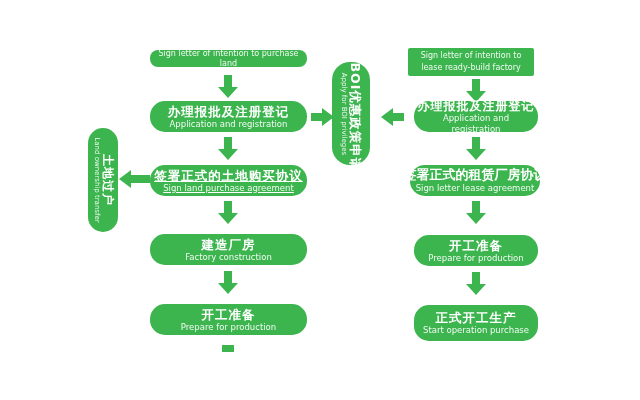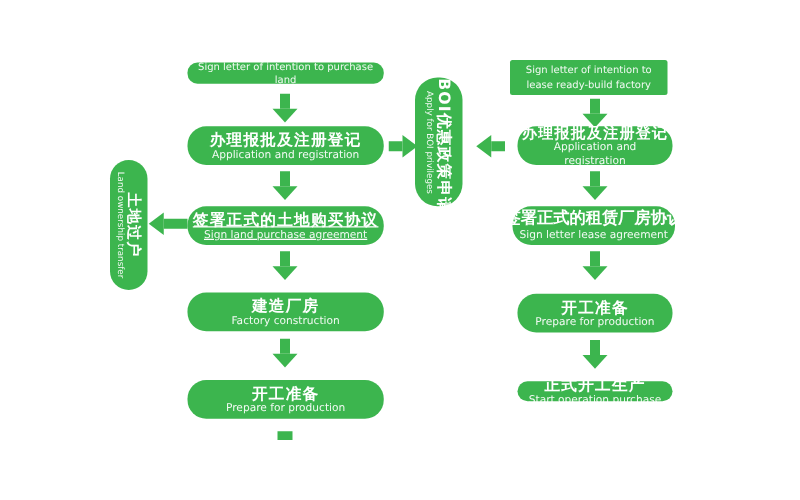--- a/index.html
+++ b/index.html
@@ -146,18 +146,18 @@
   <div class="box" style="left:414px;top:235px;width:124px;height:31px;">
     <div class="zh">开工准备</div>
     <div class="en">Prepare for production</div>
   </div>
 
   <div class="arrow-down" style="left:466px;top:272px;">
       <i class="shaft"></i>
       <i class="head"></i>
     </div>
 
-  <div class="box" style="left:414px;top:305px;width:124px;height:16px;">
+  <div class="box" style="left:414px;top:305px;width:124px;height:36px;">
     <div class="zh">正式开工生产</div>
     <div class="en">Start operation purchase</div>
   </div>
 
 </div>
 
 </body></html>

